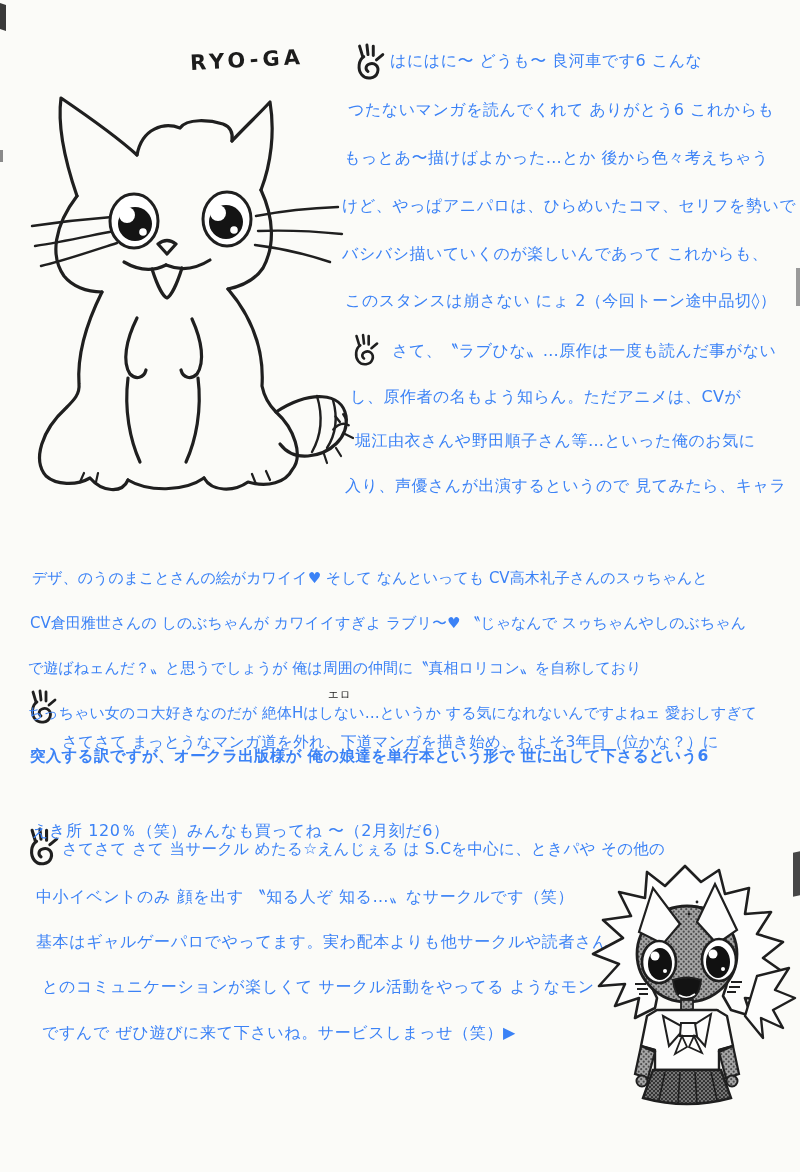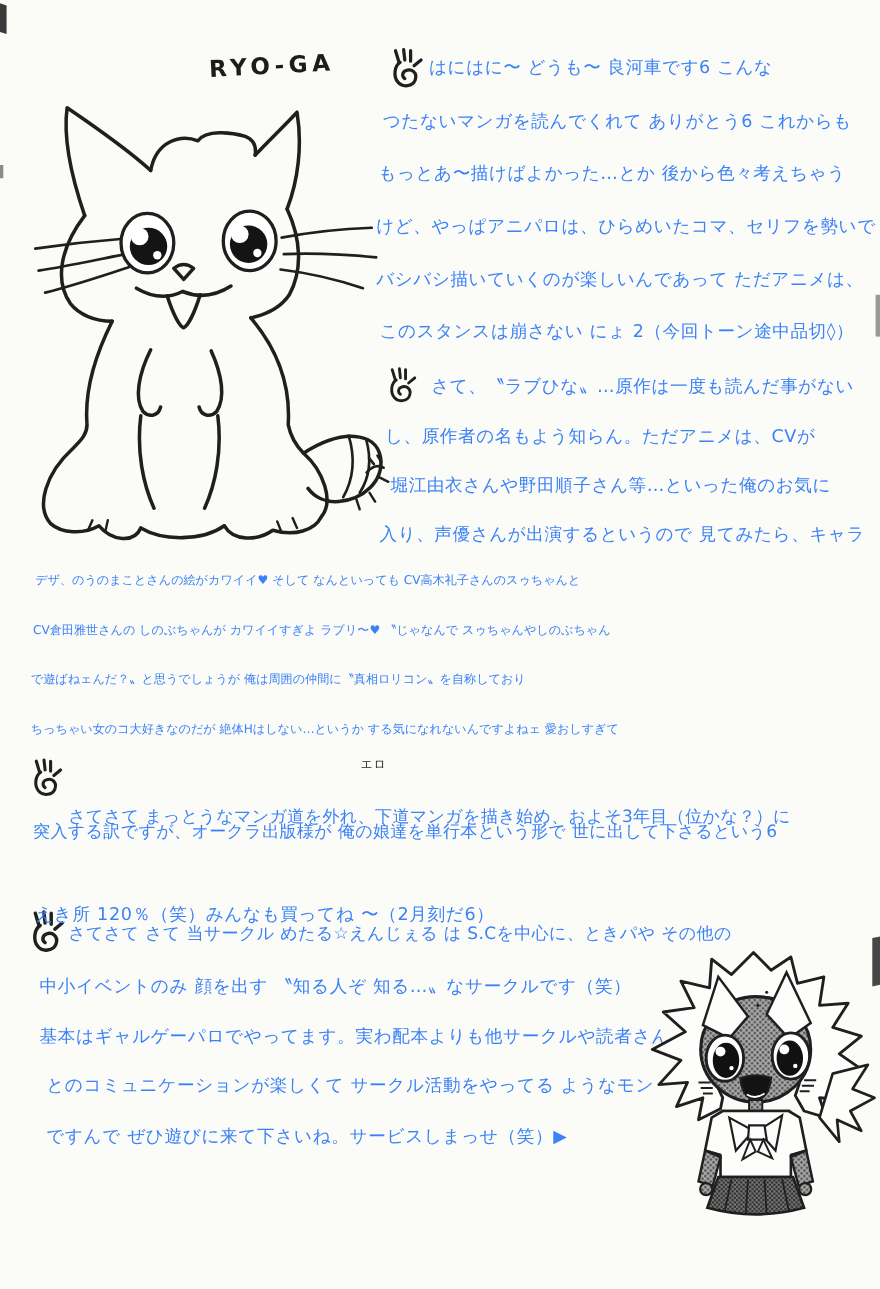--- a/index.html
+++ b/index.html
@@ -7,21 +7,21 @@
   #page{
     position:relative;width:800px;height:1172px;margin:0 auto;
     background:#fbfbf8;overflow:hidden;color:#1c1c1c;
   }
   .hl{
     position:absolute;white-space:nowrap;color:#3b82f6;
     font-family:"DejaVu Sans",sans-serif;line-height:1.1;
     transform-origin:left center;
   }
   .col{font-size:16px;letter-spacing:0.5px;}
-  .wide{font-size:11px;letter-spacing:0px;}
+  .wide{font-size:15px;letter-spacing:0px;margin-top:48px;}
   .mid{font-size:15.5px;letter-spacing:0.3px;}
   .big{font-size:16px;letter-spacing:0.6px;}
   .ryoga{
     position:absolute;left:190px;top:48px;font-size:21px;letter-spacing:4px;
     transform:rotate(-3deg);font-weight:bold;color:#1c1c1c;
   }
   .ruby{
     position:absolute;left:328px;top:688px;font-size:10.5px;letter-spacing:1px;color:#1c1c1c;
   }
   svg{position:absolute;overflow:visible;}
@@ -115,32 +115,32 @@
     <g class="ink" stroke-width="2.2">
       <path d="M3,16 Q10,8 17,12"></path>
       <path d="M5,4 l4,5 M12,2 l3,5"></path>
     </g>
   </svg>
 
   <div class="hl col" style="left:390px;top:52px;">はにはに〜 どうも〜 良河車です6 こんな</div>
   <div class="hl col" style="left:348px;top:101px;">つたないマンガを読んでくれて ありがとう6 これからも</div>
   <div class="hl col" style="left:344px;top:149px;">もっとあ〜描けばよかった…とか 後から色々考えちゃう</div>
   <div class="hl col" style="left:342px;top:197px;">けど、やっぱアニパロは、ひらめいたコマ、セリフを勢いで</div>
-  <div class="hl col" style="left:342px;top:245px;">バシバシ描いていくのが楽しいんであって ただアニメは、</div>
+  <div class="hl col" style="left:342px;top:245px;">バシバシ描いていくのが楽しいんであって これからも、</div>
   <div class="hl col" style="left:345px;top:292px;">このスタンスは崩さない にょ 2（今回トーン途中品切◊）</div>
   <div class="hl col" style="left:392px;top:342px;">さて、〝ラブひな〟…原作は一度も読んだ事がない</div>
   <div class="hl col" style="left:350px;top:388px;">し、原作者の名もよう知らん。ただアニメは、CVが</div>
   <div class="hl col" style="left:355px;top:432px;">堀江由衣さんや野田順子さん等…といった俺のお気に</div>
   <div class="hl col" style="left:345px;top:477px;">入り、声優さんが出演するというので 見てみたら、キャラ</div>
   <div class="hl wide" style="left:32px;top:522px;">デザ、のうのまことさんの絵がカワイイ♥ そして なんといっても CV高木礼子さんのスゥちゃんと</div>
   <div class="hl wide" style="left:30px;top:567px;">CV倉田雅世さんの しのぶちゃんが カワイイすぎよ ラブリ〜♥ 〝じゃなんで スゥちゃんやしのぶちゃん</div>
   <div class="hl wide" style="left:28px;top:612px;">で遊ばねェんだ？〟と思うでしょうが 俺は周囲の仲間に〝真相ロリコン〟を自称しており</div>
   <div class="hl wide" style="left:28px;top:657px;">ちっちゃい女のコ大好きなのだが 絶体Hはしない…というか する気になれないんですよねェ 愛おしすぎて</div>
   <div class="hl mid" style="left:62px;top:702px;margin-top:32px;">さてさて まっとうなマンガ道を外れ、下道マンガを描き始め、およそ3年目（位かな？）に</div>
-  <div class="hl mid" style="left:30px;top:748px;">突入する訳ですが、オークラ出版様が 俺の娘達を単行本という形で 世に出して下さるという6</div>
+  <div class="hl mid" style="left:30px;top:748px;font-weight:bold;">突入する訳ですが、オークラ出版様が 俺の娘達を単行本という形で 世に出して下さるという6</div>
   <div class="hl big" style="left:32px;top:794px;margin-top:28px;">えき所 120％（笑）みんなも買ってね 〜（2月刻だ6）</div>
   <div class="hl mid" style="left:62px;top:841px;">さてさて さて 当サークル めたる☆えんじぇる は S.Cを中心に、ときパや その他の</div>
   <div class="hl big" style="left:36px;top:888px;">中小イベントのみ 顔を出す 〝知る人ぞ 知る…〟なサークルです（笑）</div>
   <div class="hl big" style="left:36px;top:933px;">基本はギャルゲーパロでやってます。実わ配本よりも他サークルや読者さん</div>
   <div class="hl big" style="left:42px;top:978px;">とのコミュニケーションが楽しくて サークル活動をやってる ようなモン</div>
   <div class="hl big" style="left:42px;top:1024px;">ですんで ぜひ遊びに来て下さいね。サービスしまっせ（笑）▶</div>
 
   <div class="ruby">エロ</div>
 
   <svg style="left:585px;top:858px;" width="212" height="258" viewBox="0 0 212 258">

